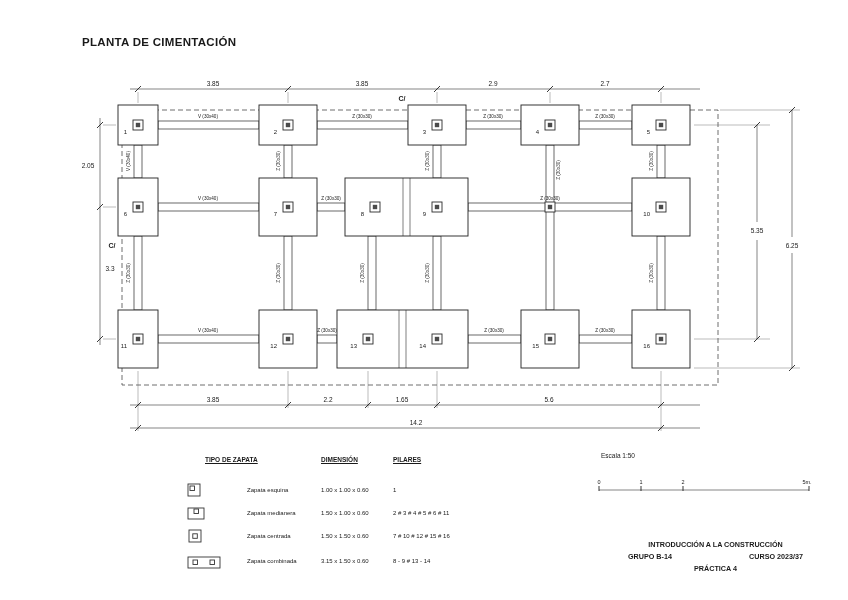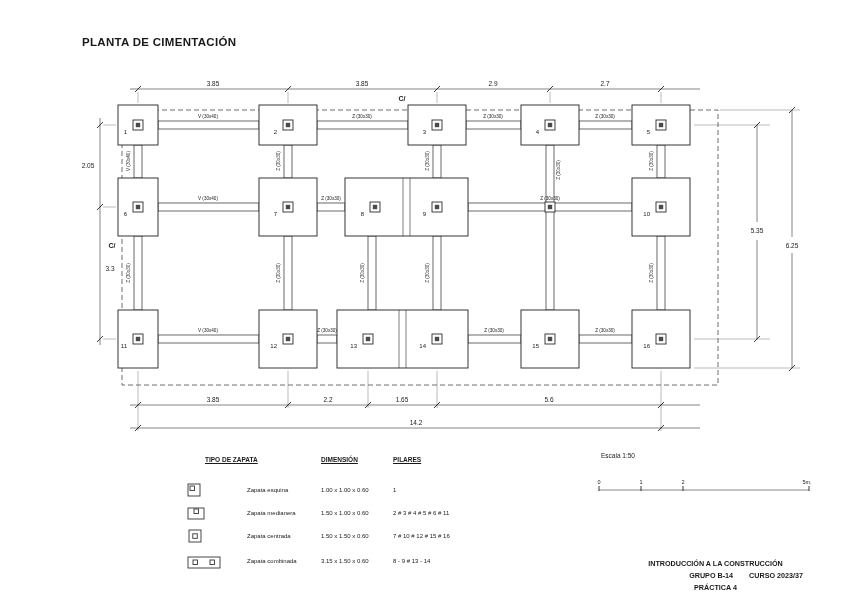--- a/index.html
+++ b/index.html
@@ -32,23 +32,23 @@
   .lg-icon { position:absolute; left:2px; top:0; }
   .lg-tipo { position:absolute; left:62px; top:5px; white-space:nowrap; }
   .lg-dim  { position:absolute; left:136px; top:5px; white-space:nowrap; }
   .lg-pil  { position:absolute; left:208px; top:5px; white-space:nowrap; }
   .lg-icon svg rect { fill:none; stroke:#333; stroke-width:.9; }
 
   .scale-label { position:absolute; left:601px; top:452px; font-size:6.5px; }
   .scalebar { position:absolute; left:597px; top:478px; }
   .scalebar text { font-size:5.5px; text-anchor:middle; }
 
-  .titleblock { position:absolute; left:628px; top:558px; width:175px; text-align:center;
+  .titleblock { position:absolute; left:628px; top:539px; width:175px; text-align:center;
                 font-size:7.2px; font-weight:bold; line-height:12px; }
-  .tb-line2 { display:flex; justify-content:flex-end; gap:16px; }
+  .tb-line2 { display:flex; justify-content:space-between; gap:16px; }
 </style>
 </head>
 <body>
 
 <div class="sheet">
 
   <div class="page-title">PLANTA DE CIMENTACIÓN</div>
 
   <svg class="plan-svg" width="848" height="445" viewBox="0 0 848 445">
     <defs>

